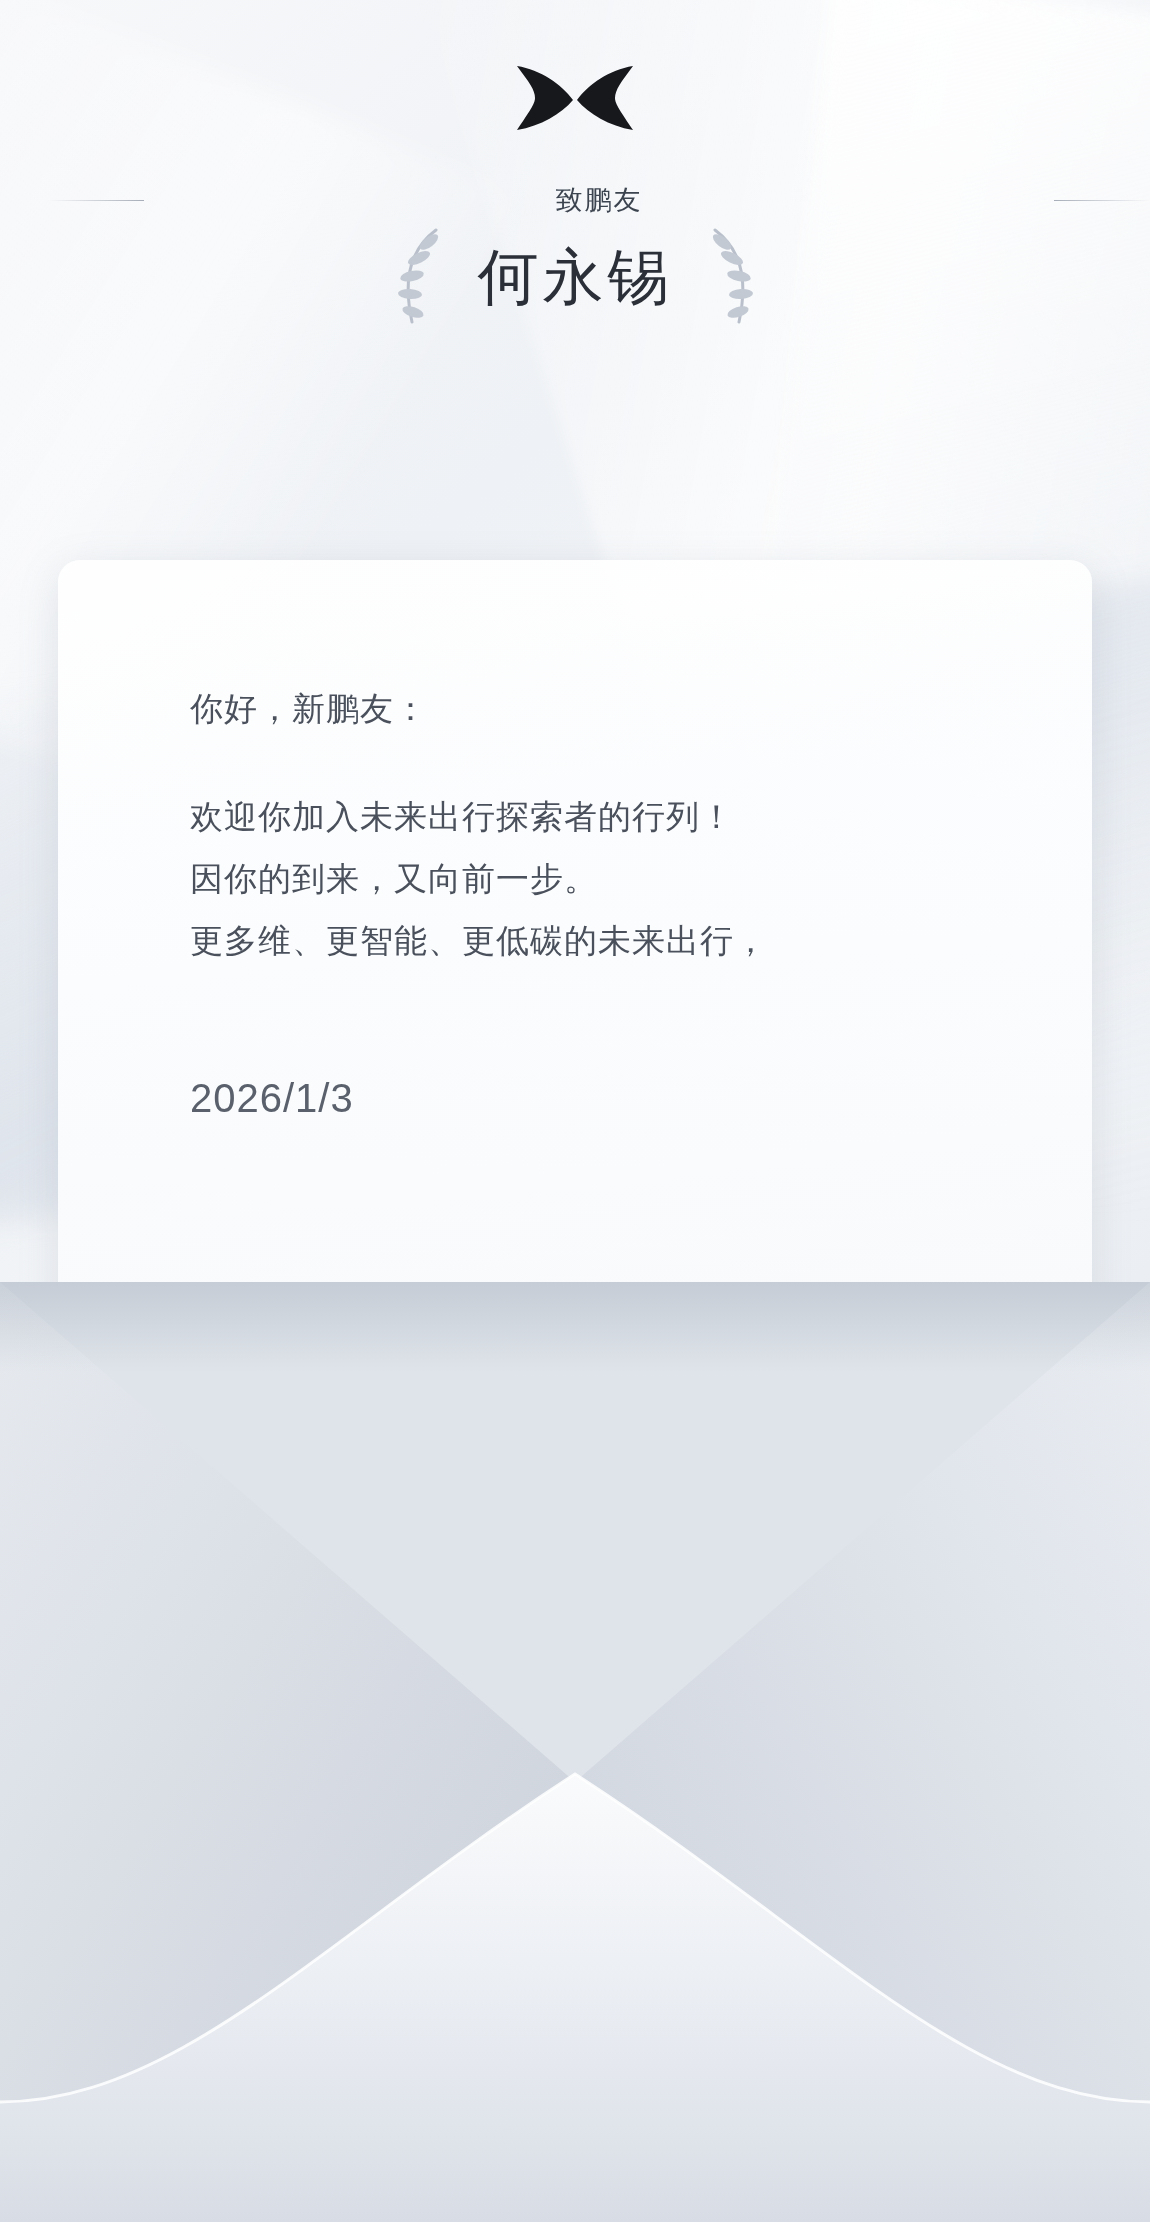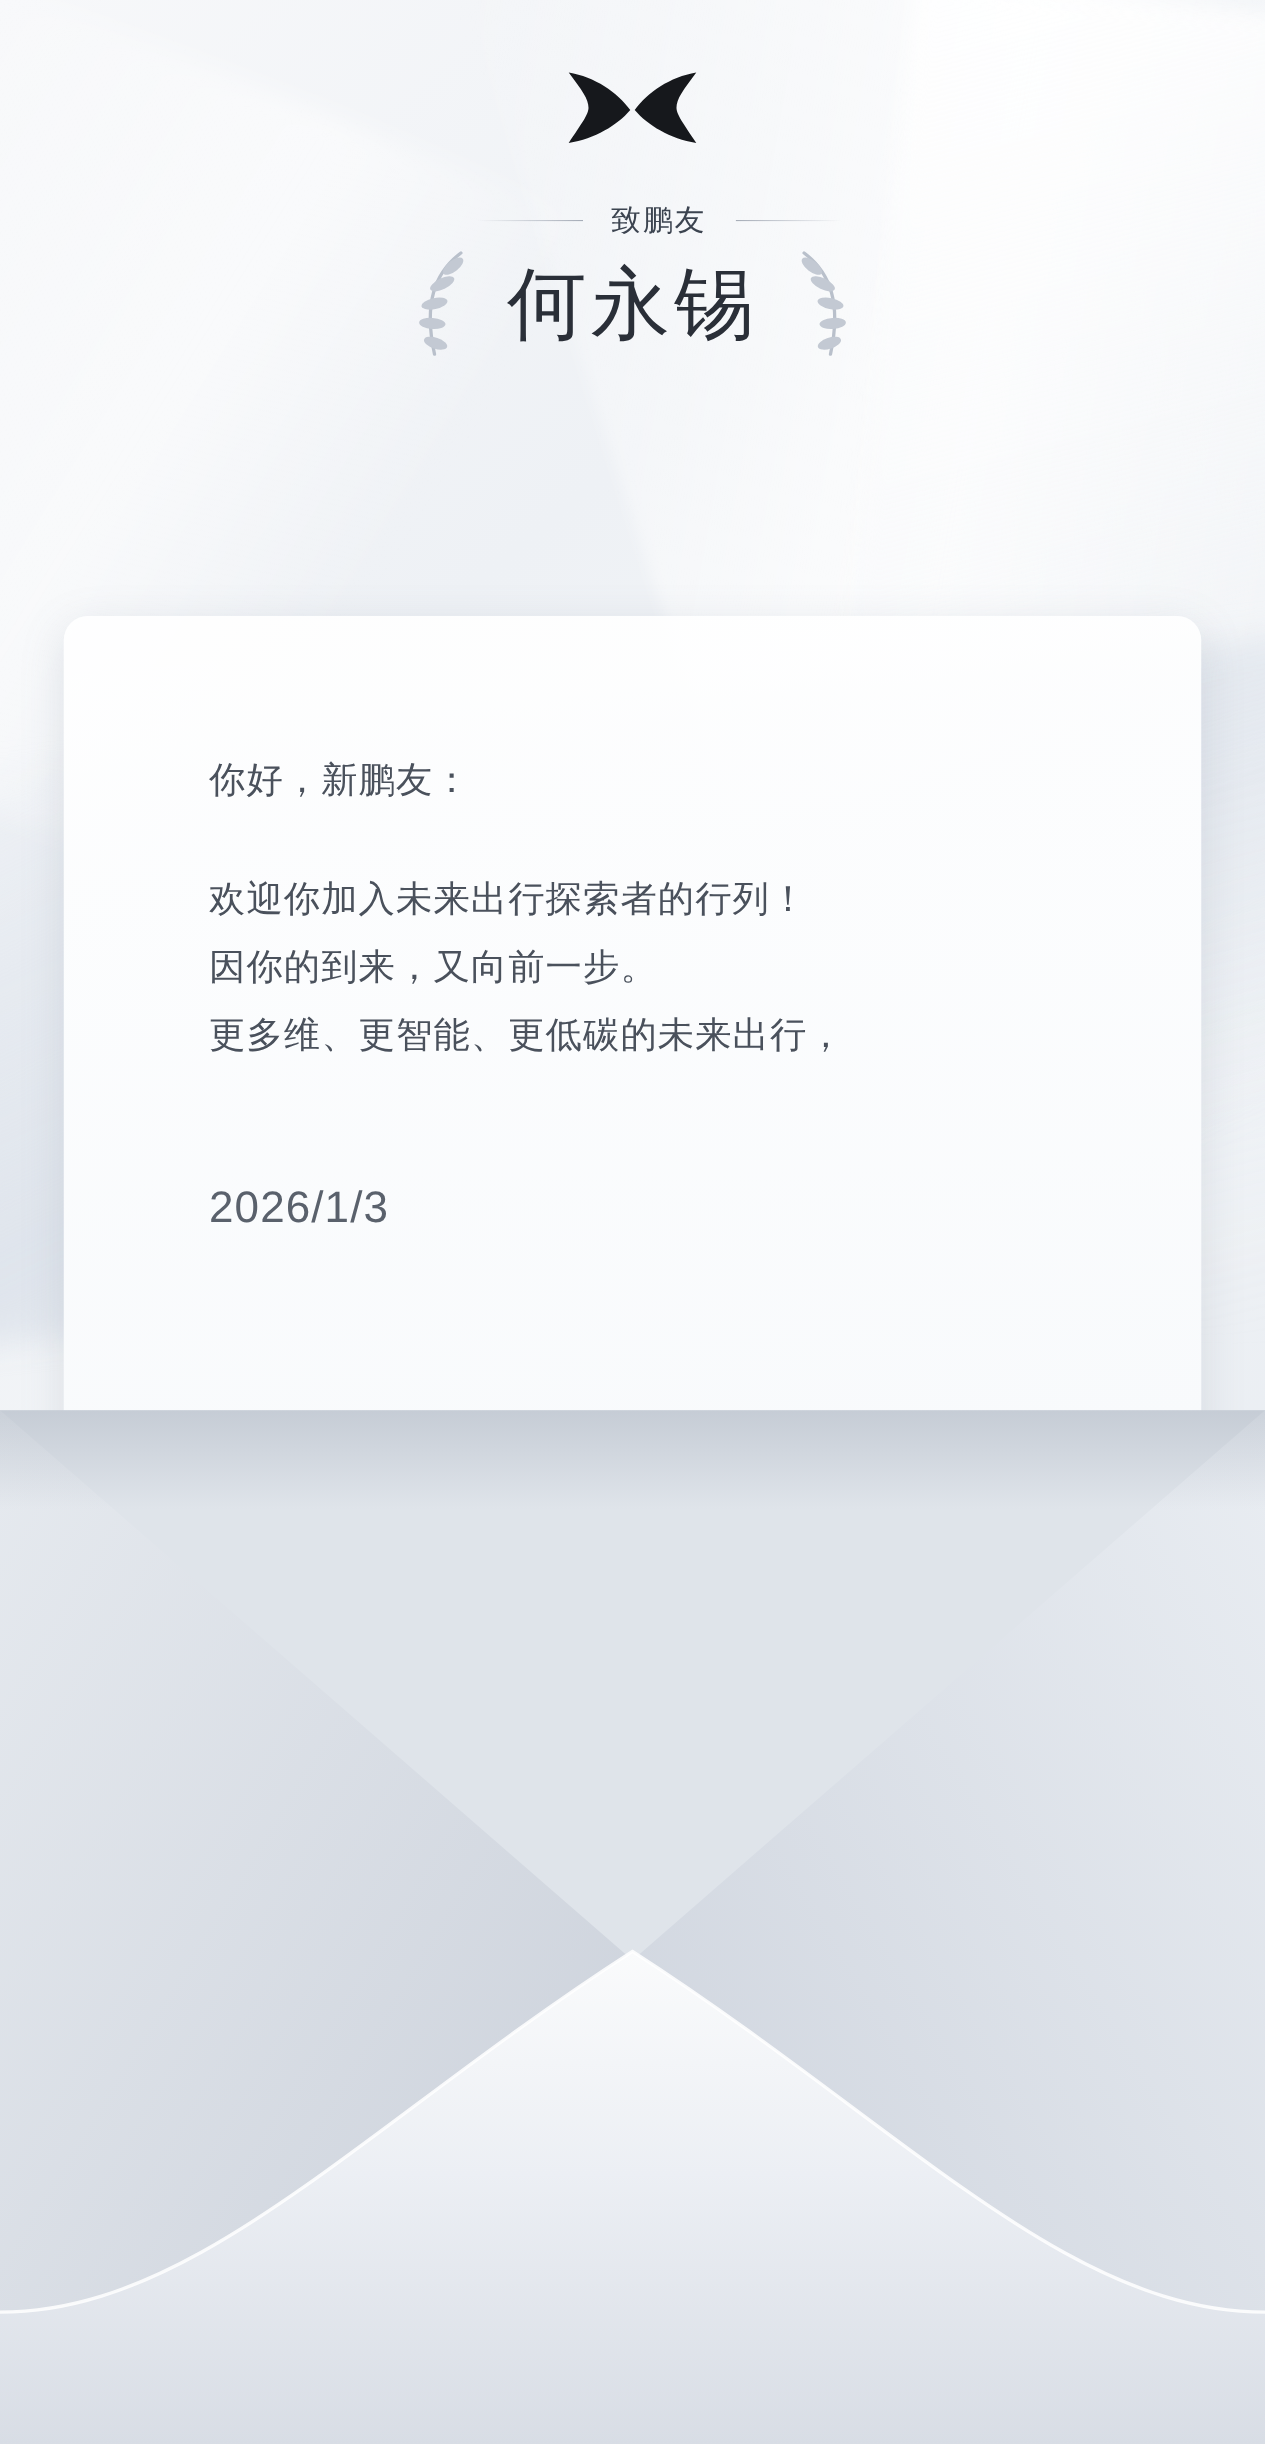--- a/index.html
+++ b/index.html
@@ -63,21 +63,21 @@
     justify-content: center;
   }
 
   
   .greeting-row {
     position: absolute;
     top: 182px;
     left: 0; right: 0;
     display: flex;
     align-items: center;
-    justify-content: center;
+    justify-content: space-between;
     gap: 26px;
     padding-left: 48px;
   }
   .rule {
     width: 96px;
     height: 1px;
     background: linear-gradient(90deg, rgba(150,158,170,0) 0%, rgba(140,148,162,0.75) 100%);
   }
   .rule.right {
     background: linear-gradient(90deg, rgba(140,148,162,0.75) 0%, rgba(150,158,170,0) 100%);
@@ -93,21 +93,21 @@
   .name-row {
     position: absolute;
     top: 222px;
     left: 0; right: 0;
     display: flex;
     align-items: center;
     justify-content: center;
     gap: 30px;
   }
   .name-text {
-    font-size: 72px;
+    font-size: 61px;
     line-height: 1.1;
     letter-spacing: 4px;
     color: #2a2f38;
     font-weight: 400;
     font-family: "DejaVu Sans", "Liberation Sans", sans-serif;
   }
 
   
   .letter-card {
     position: absolute;

